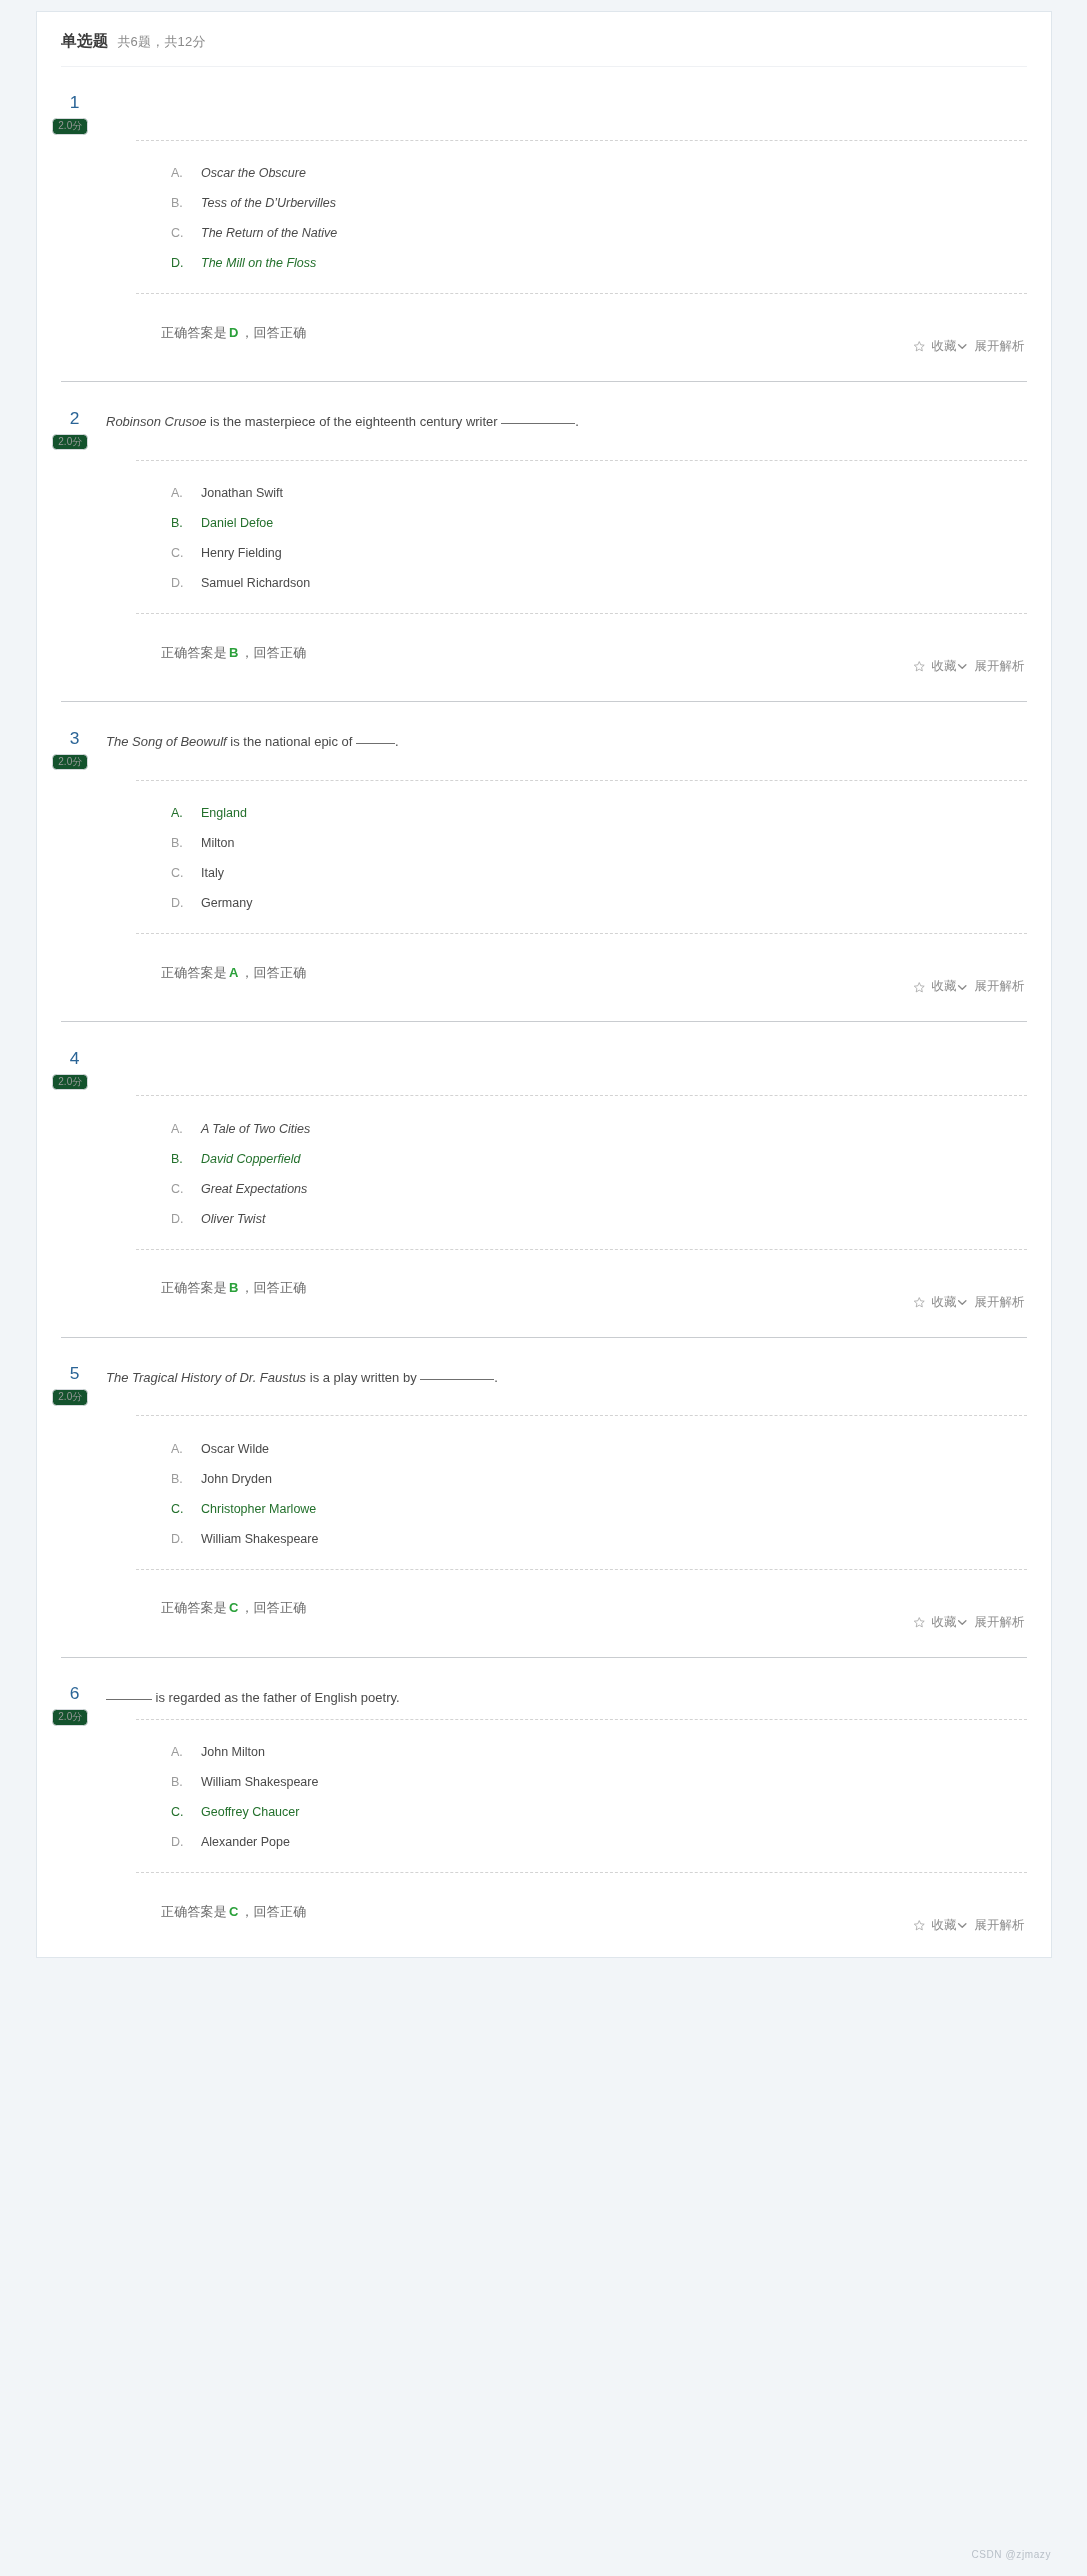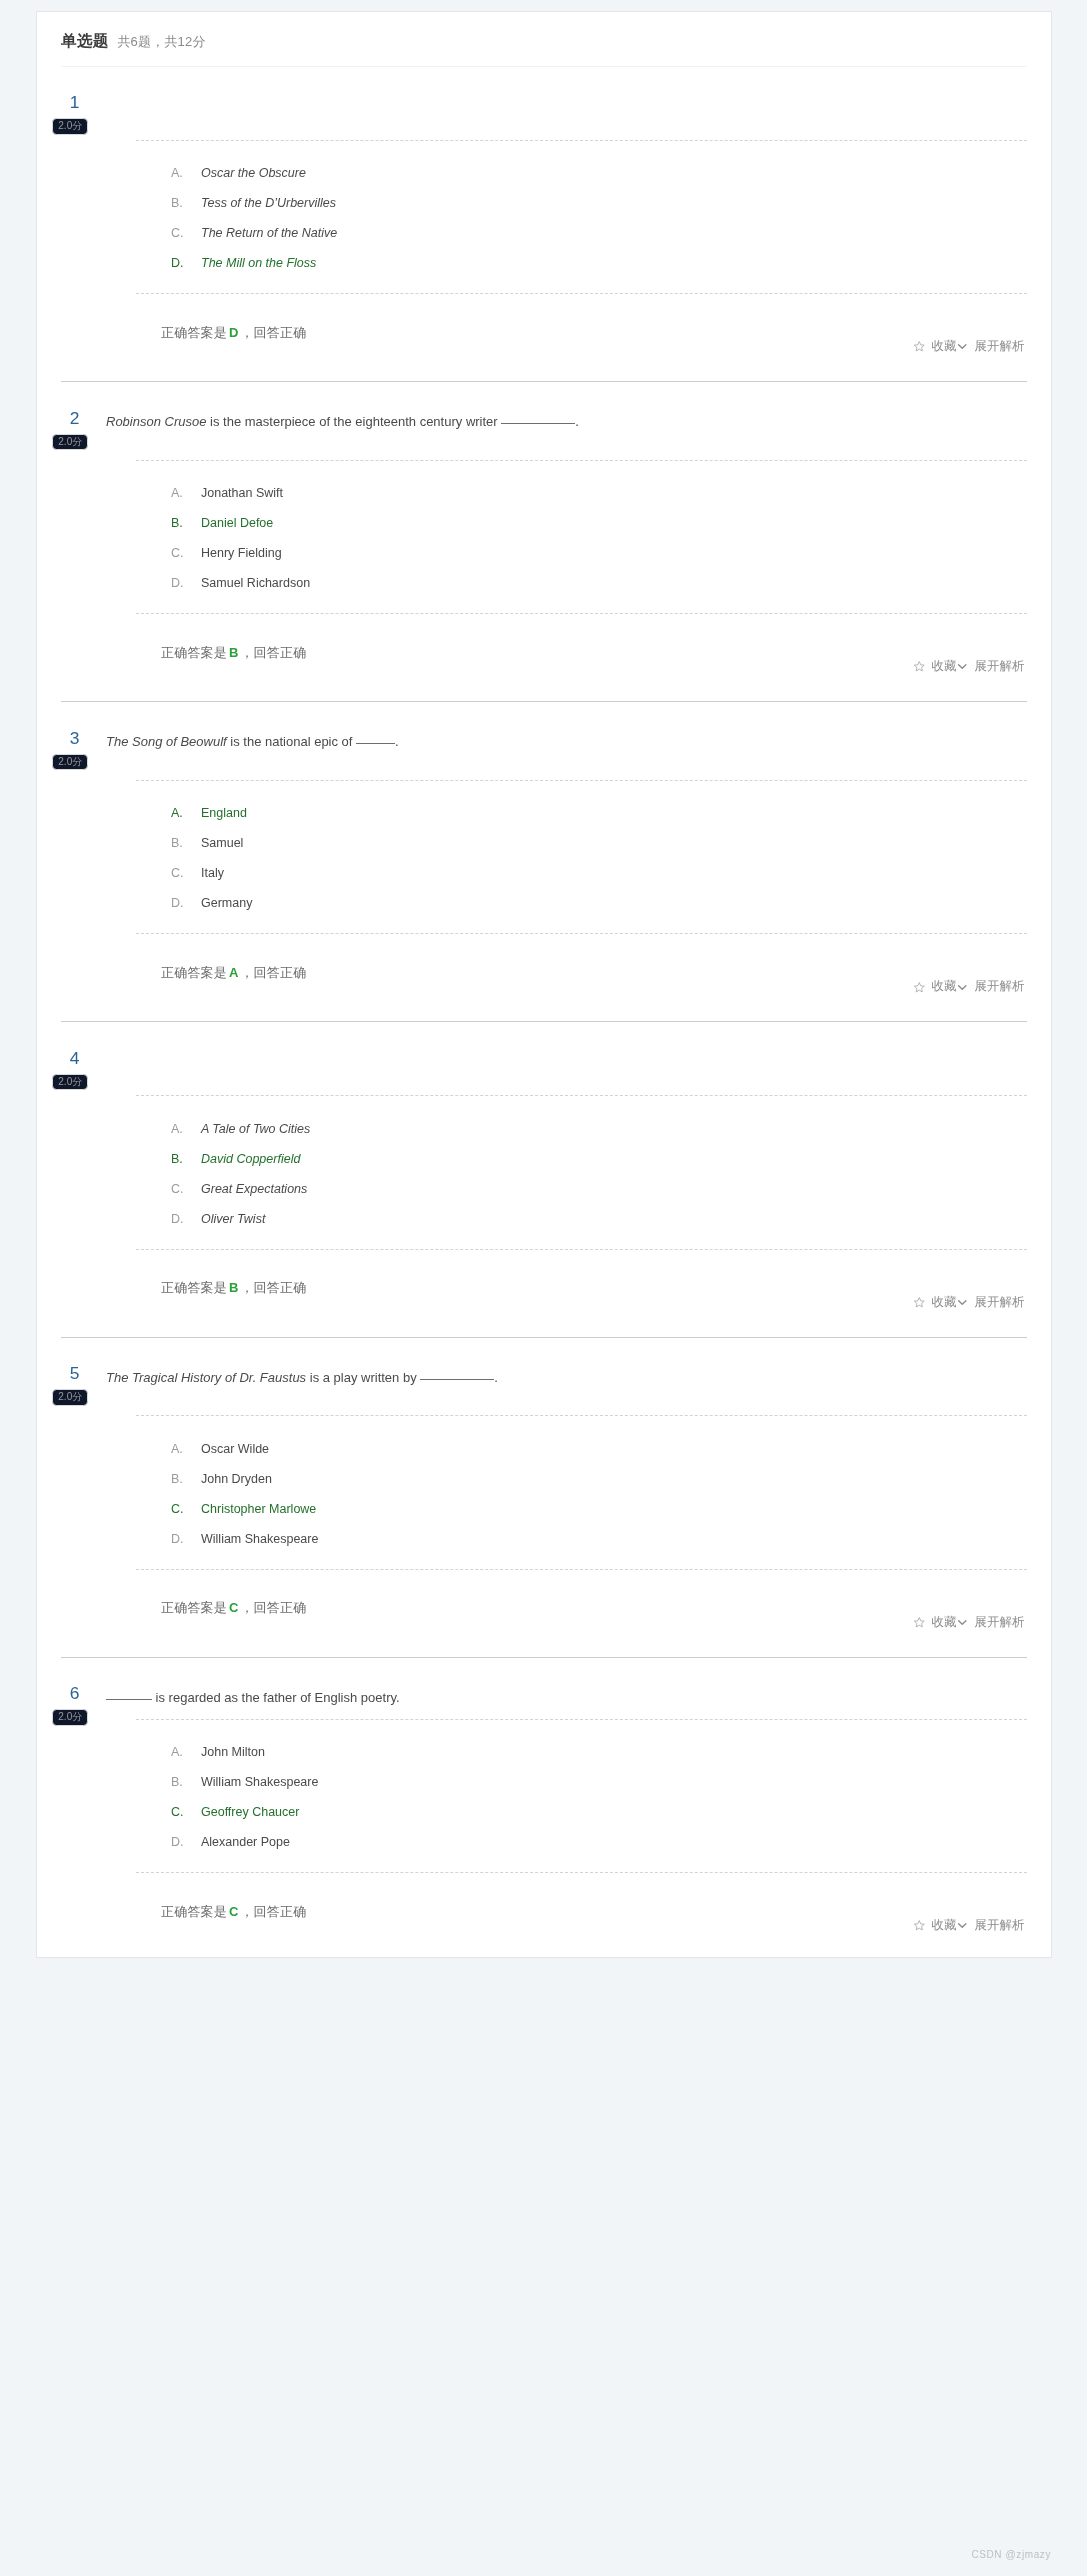--- a/index.html
+++ b/index.html
@@ -71,21 +71,21 @@
     color: #2a6496;
     line-height: 1;
     padding-left: 8.7px;
   }
   .q-score {
     position: absolute;
     left: -8.7px;
     top: 24px;
     border: 0.6px solid #d6d9dd;
     border-radius: 4.4px;
-    background: #0f172a;
+    background: #14532d;
     color: #9a9a9a;
     font-size: 10px;
     padding: 1.9px 5px 2.5px 5px;
     white-space: nowrap;
     line-height: 1;
   }
   .q-stem {
     font-size: 13px;
     color: #4a4a4a;
     line-height: 1.5;
@@ -311,21 +311,21 @@
             <div class="q-stem"><i>The Song of Beowulf</i><span> is the national epic of </span><span class="blank w-sm"></span><span>.</span></div>
           </div>
           <div class="dash-rule q-head-rule"></div>
           <div class="options">
             <div class="option correct">
               <span class="opt-letter">A.</span>
               <span class="opt-text">England</span>
             </div>
             <div class="option">
               <span class="opt-letter">B.</span>
-              <span class="opt-text">Samuel</span>
+              <span class="opt-text">Milton</span>
             </div>
             <div class="option">
               <span class="opt-letter">C.</span>
               <span class="opt-text">Italy</span>
             </div>
             <div class="option">
               <span class="opt-letter">D.</span>
               <span class="opt-text">Germany</span>
             </div>
           </div>

